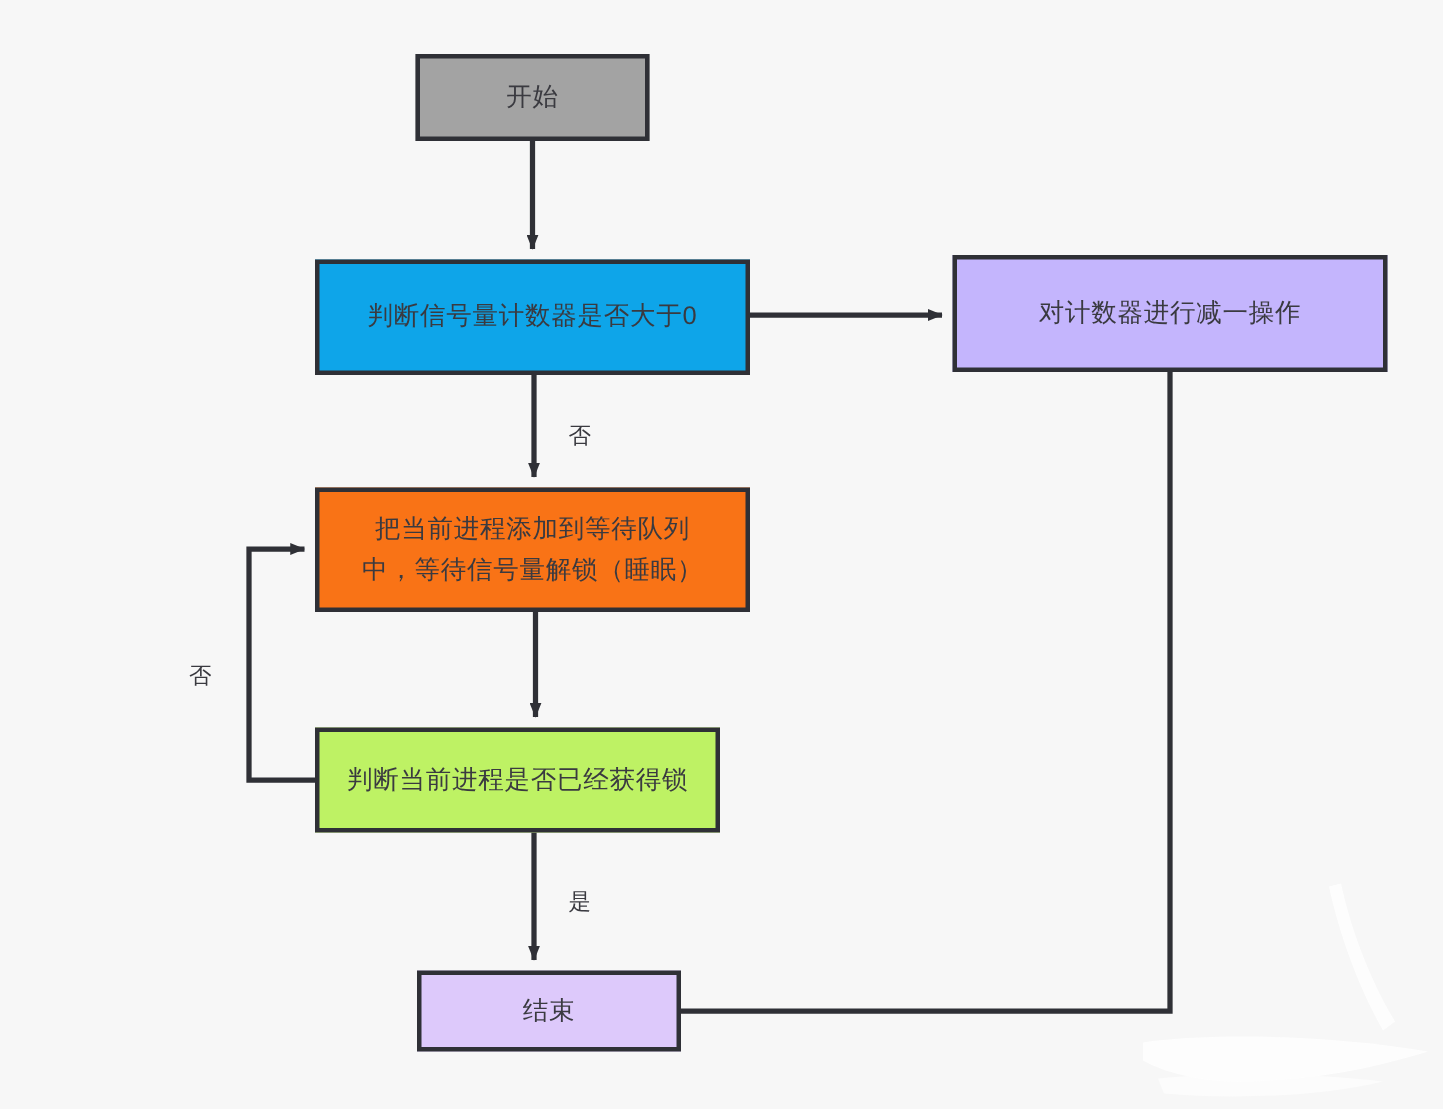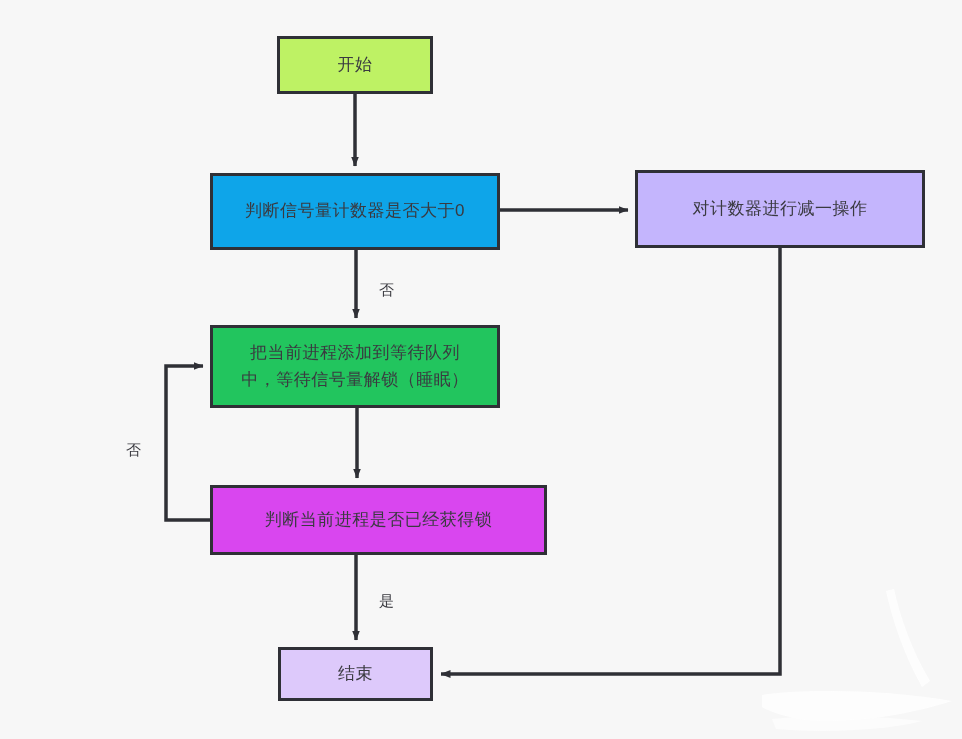--- a/index.html
+++ b/index.html
@@ -39,26 +39,26 @@
     font-size: 17px;
     line-height: 1.55;
     letter-spacing: 0.5px;
     z-index: 2;
   }
   .node .node-label {
     display: block;
     padding: 0 10px;
     white-space: pre-line;
   }
-  #node-start   { left: 277px; top: 36px;  width: 156px; height: 58px;  background: #bef264; }
+  #node-start   { left: 277px; top: 36px;  width: 156px; height: 58px;  background: #a3a3a3; }
   #node-check   { left: 210px; top: 173px; width: 290px; height: 77px;  background: #0ea5e9; }
   #node-decr    { left: 635px; top: 170px; width: 290px; height: 78px;  background: #c4b5fd; }
-  #node-wait    { left: 210px; top: 325px; width: 290px; height: 83px;  background: #22c55e; }
-  #node-haslock { left: 210px; top: 485px; width: 337px; height: 70px;  background: #d946ef; }
-  #node-end     { left: 278px; top: 647px; width: 155px; height: 54px;  background: #ddc9fb; }
+  #node-wait    { left: 210px; top: 325px; width: 290px; height: 83px;  background: #f97316; }
+  #node-haslock { left: 210px; top: 485px; width: 270px; height: 70px;  background: #bef264; }
+  #node-end     { left: 278px; top: 647px; width: 176px; height: 54px;  background: #ddc9fb; }
 
   .edge-label {
     position: absolute;
     font-size: 15px;
     color: #3a3a40;
     z-index: 3;
     letter-spacing: 0.5px;
   }
   #label-no-1   { left: 379px; top: 281px; }
   #label-no-2   { left: 126px; top: 441px; }

